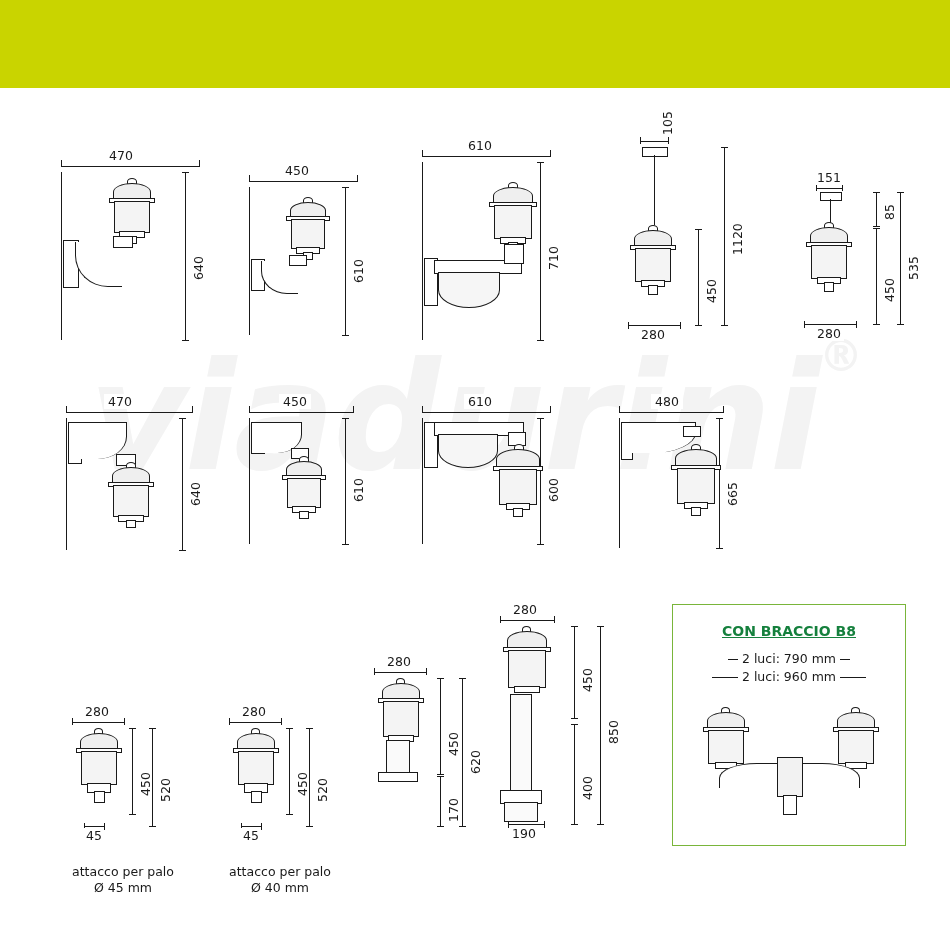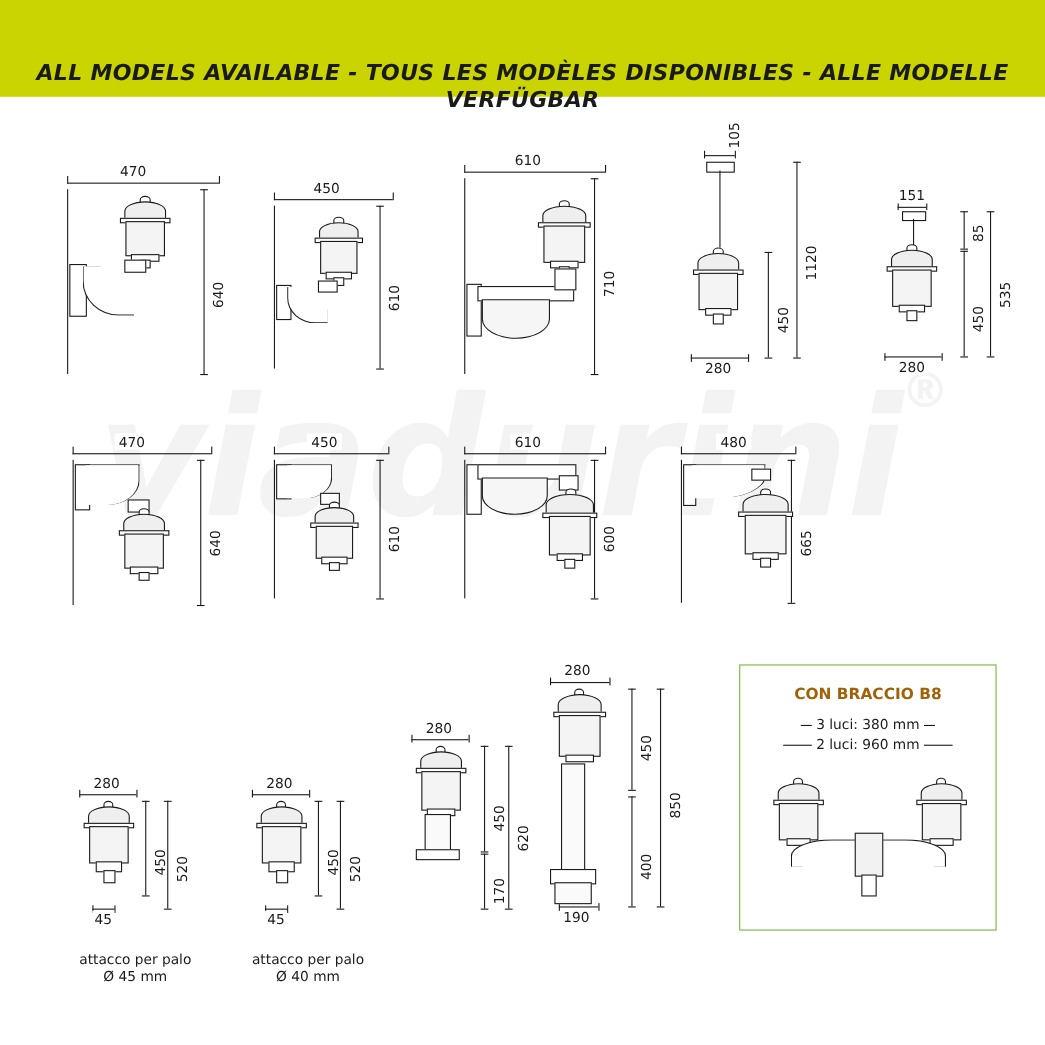--- a/index.html
+++ b/index.html
@@ -54,33 +54,32 @@
   .lan-body{
     position:absolute;background:#ffffff;border:1.4px solid #1a1a1a;
   }
   
   #b8box{
     position:absolute;left:672px;top:604px;width:232px;height:240px;
     border:1.5px solid #79b53a;background:#ffffff;
   }
   #b8box .b8title{
     position:absolute;left:0;top:18px;width:232px;text-align:center;
-    font-size:14px;font-weight:bold;color:#a16207;
+    font-size:14px;font-weight:bold;color:#15803d;text-decoration:underline;
   }
   #b8box .b8l1,#b8box .b8l2{
     position:absolute;left:0;width:232px;text-align:center;font-size:12.5px;
   }
   #b8box .b8l1{top:46px;}
   #b8box .b8l2{top:64px;}
 </style>
 </head>
 <body>
 
 <div id="header">
-  <div class="line2">ALL MODELS AVAILABLE - TOUS LES MODÈLES DISPONIBLES - ALLE MODELLE VERFÜGBAR</div>
 </div>
 
 <div id="watermark">
   <span>viadurini</span><span class="reg">®</span>
 </div>
 
 <div class="cell" style="left:55px;top:150px;width:160px;height:190px;">
 
   <div class="hline" style="left:6px;top:16px;width:138px;"></div>
   <div class="tick" style="left:6px;top:10px;"></div>
@@ -452,21 +451,21 @@
   <div class="lan-body" style="left:22px;top:90px;width:20px;height:96px;background:#fafafa;"></div>
   <div class="lan-body" style="left:12px;top:186px;width:40px;height:12px;"></div>
   <div class="lan-body" style="left:16px;top:198px;width:32px;height:18px;background:#fafafa;"></div>
 </div>
 
 <div id="b8box">
   <div class="b8title">CON BRACCIO B8</div>
   <div class="b8l1">
     <span style="display:inline-block;">
       <span style="display:inline-block;width:10px;border-top:1px solid #1a1a1a;vertical-align:middle;"></span>
-      <span>3 luci: 380 mm</span>
+      <span>2 luci: 790 mm</span>
       <span style="display:inline-block;width:10px;border-top:1px solid #1a1a1a;vertical-align:middle;"></span>
     </span>
   </div>
   <div class="b8l2">
     <span style="display:inline-block;">
       <span style="display:inline-block;width:26px;border-top:1px solid #1a1a1a;vertical-align:middle;"></span>
       <span>2 luci: 960 mm</span>
       <span style="display:inline-block;width:26px;border-top:1px solid #1a1a1a;vertical-align:middle;"></span>
     </span>
   </div>

